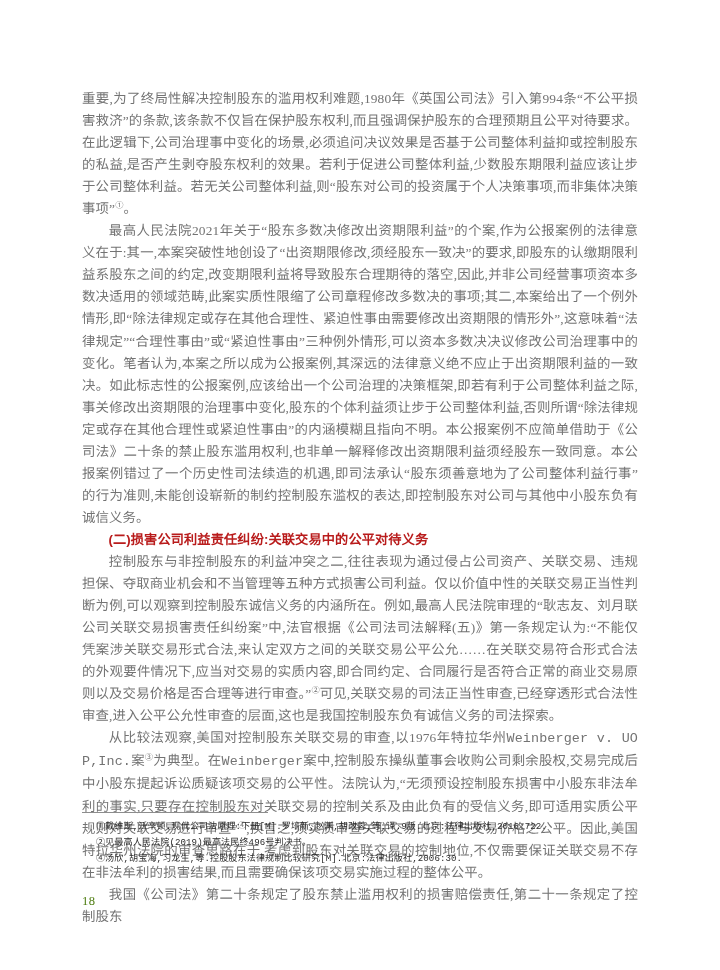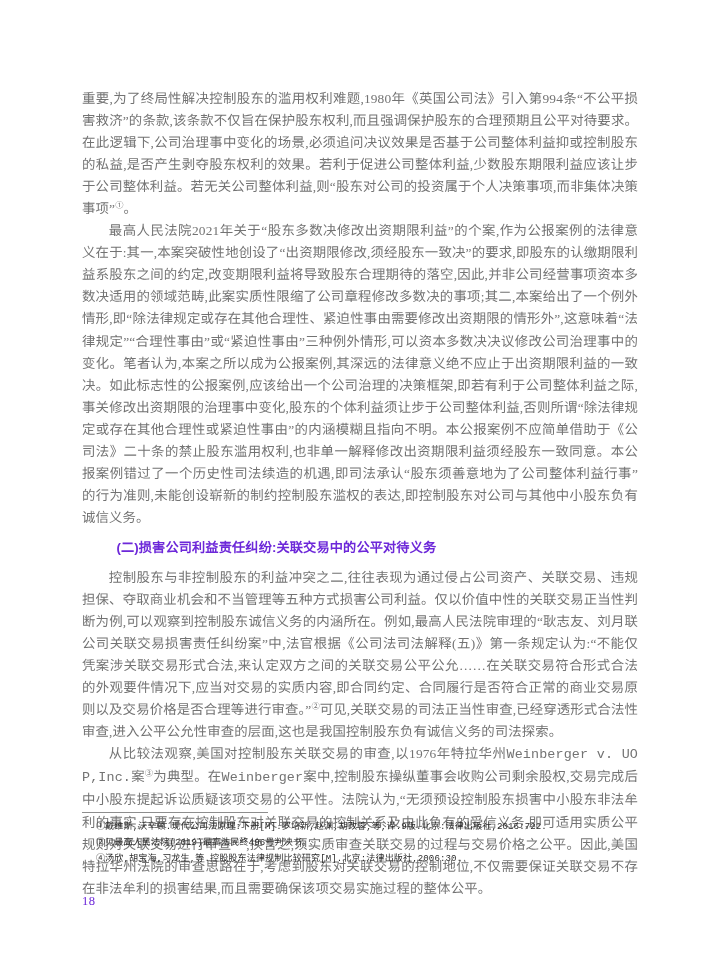--- a/index.html
+++ b/index.html
@@ -40,28 +40,28 @@
     word-break: break-all;
   }
   .para.cont {
     text-indent: 0;
   }
   .para + .para {
     margin-top: 0;
   }
   
   .heading {
-    margin: 8px;
+    margin: 0;
     font-family: "Liberation Sans", "DejaVu Sans", sans-serif;
     font-size: 13.2px;
     font-weight: bold;
     line-height: 22.05px;
     text-indent: 2em;
     letter-spacing: 0.01em;
-    color: #6d28d9;
+    color: #b91c1c;
   }
   
   sup.fn {
     font-size: 0.62em;
     vertical-align: super;
     line-height: 0;
     letter-spacing: 0;
   }
   
   .latin {
@@ -95,38 +95,39 @@
   .fn-num {
     letter-spacing: 0;
   }
   
   .page-number {
     position: absolute;
     left: 82px;
     top: 893px;
     font-size: 12.6px;
     line-height: 16px;
-    color: #6d28d9;
+    color: #4d7c0f;
     letter-spacing: 0.04em;
   }
 </style>
 </head>
 <body>
 
 <div class="page">
 
   <div class="content">
 
     <p class="para cont" id="p1">重要,为了终局性解决控制股东的滥用权利难题,1980年《英国公司法》引入第994条“不公平损害救济”的条款,该条款不仅旨在保护股东权利,而且强调保护股东的合理预期且公平对待要求。在此逻辑下,公司治理事中变化的场景,必须追问决议效果是否基于公司整体利益抑或控制股东的私益,是否产生剥夺股东权利的效果。若利于促进公司整体利益,少数股东期限利益应该让步于公司整体利益。若无关公司整体利益,则“股东对公司的投资属于个人决策事项,而非集体决策事项”<sup class="fn">①</sup>。</p>
     <p class="para" id="p2">最高人民法院2021年关于“股东多数决修改出资期限利益”的个案,作为公报案例的法律意义在于:其一,本案突破性地创设了“出资期限修改,须经股东一致决”的要求,即股东的认缴期限利益系股东之间的约定,改变期限利益将导致股东合理期待的落空,因此,并非公司经营事项资本多数决适用的领域范畴,此案实质性限缩了公司章程修改多数决的事项;其二,本案给出了一个例外情形,即“除法律规定或存在其他合理性、紧迫性事由需要修改出资期限的情形外”,这意味着“法律规定”“合理性事由”或“紧迫性事由”三种例外情形,可以资本多数决决议修改公司治理事中的变化。笔者认为,本案之所以成为公报案例,其深远的法律意义绝不应止于出资期限利益的一致决。如此标志性的公报案例,应该给出一个公司治理的决策框架,即若有利于公司整体利益之际,事关修改出资期限的治理事中变化,股东的个体利益须让步于公司整体利益,否则所谓“除法律规定或存在其他合理性或紧迫性事由”的内涵模糊且指向不明。本公报案例不应简单借助于《公司法》二十条的禁止股东滥用权利,也非单一解释修改出资期限利益须经股东一致同意。本公报案例错过了一个历史性司法续造的机遇,即司法承认“股东须善意地为了公司整体利益行事”的行为准则,未能创设崭新的制约控制股东滥权的表达,即控制股东对公司与其他中小股东负有诚信义务。</p>
 
     <p class="heading">(二)损害公司利益责任纠纷:关联交易中的公平对待义务</p>
 
     <p class="para" id="p3">控制股东与非控制股东的利益冲突之二,往往表现为通过侵占公司资产、关联交易、违规担保、夺取商业机会和不当管理等五种方式损害公司利益。仅以价值中性的关联交易正当性判断为例,可以观察到控制股东诚信义务的内涵所在。例如,最高人民法院审理的“耿志友、刘月联公司关联交易损害责任纠纷案”中,法官根据《公司法司法解释(五)》第一条规定认为:“不能仅凭案涉关联交易形式合法,来认定双方之间的关联交易公平公允……在关联交易符合形式合法的外观要件情况下,应当对交易的实质内容,即合同约定、合同履行是否符合正常的商业交易原则以及交易价格是否合理等进行审查。”<sup class="fn">②</sup>可见,关联交易的司法正当性审查,已经穿透形式合法性审查,进入公平公允性审查的层面,这也是我国控制股东负有诚信义务的司法探索。</p>
     <p class="para" id="p4">从比较法观察,美国对控制股东关联交易的审查,以1976年特拉华州<span class="latin">Weinberger v. UOP,Inc.</span>案<sup class="fn">③</sup>为典型。在<span class="latin">Weinberger</span>案中,控制股东操纵董事会收购公司剩余股权,交易完成后中小股东提起诉讼质疑该项交易的公平性。法院认为,“无须预设控制股东损害中小股东非法牟利的事实,只要存在控制股东对关联交易的控制关系及由此负有的受信义务,即可适用实质公平规则对关联交易进行审查”<sup class="fn">④</sup>,换言之,须实质审查关联交易的过程与交易价格之公平。因此,美国特拉华州法院的审查思路在于,考虑到股东对关联交易的控制地位,不仅需要保证关联交易不存在非法牟利的损害结果,而且需要确保该项交易实施过程的整体公平。</p>
+    <p class="para" id="p5">我国《公司法》第二十条规定了股东禁止滥用权利的损害赔偿责任,第二十一条规定了控制股东</p>
 
   </div>
 
   <div class="footnotes">
     <div class="fn-rule"></div>
     <div id="footnote-list">
         <div class="fn-item"><span class="fn-num">①</span>戴维斯,沃辛顿.现代公司法原理:下册[M].罗培新,赵渊,胡改蓉,等,译.9版.北京:法律出版社,2016:722.</div>
         <div class="fn-item"><span class="fn-num">②</span>见最高人民法院(2019)最高法民终496号判决书。</div>
         <div class="fn-item"><span class="fn-num">④</span>汤欣,胡宝海,习龙生,等.控股股东法律规制比较研究[M].北京:法律出版社,2006:30.</div>
       </div>

